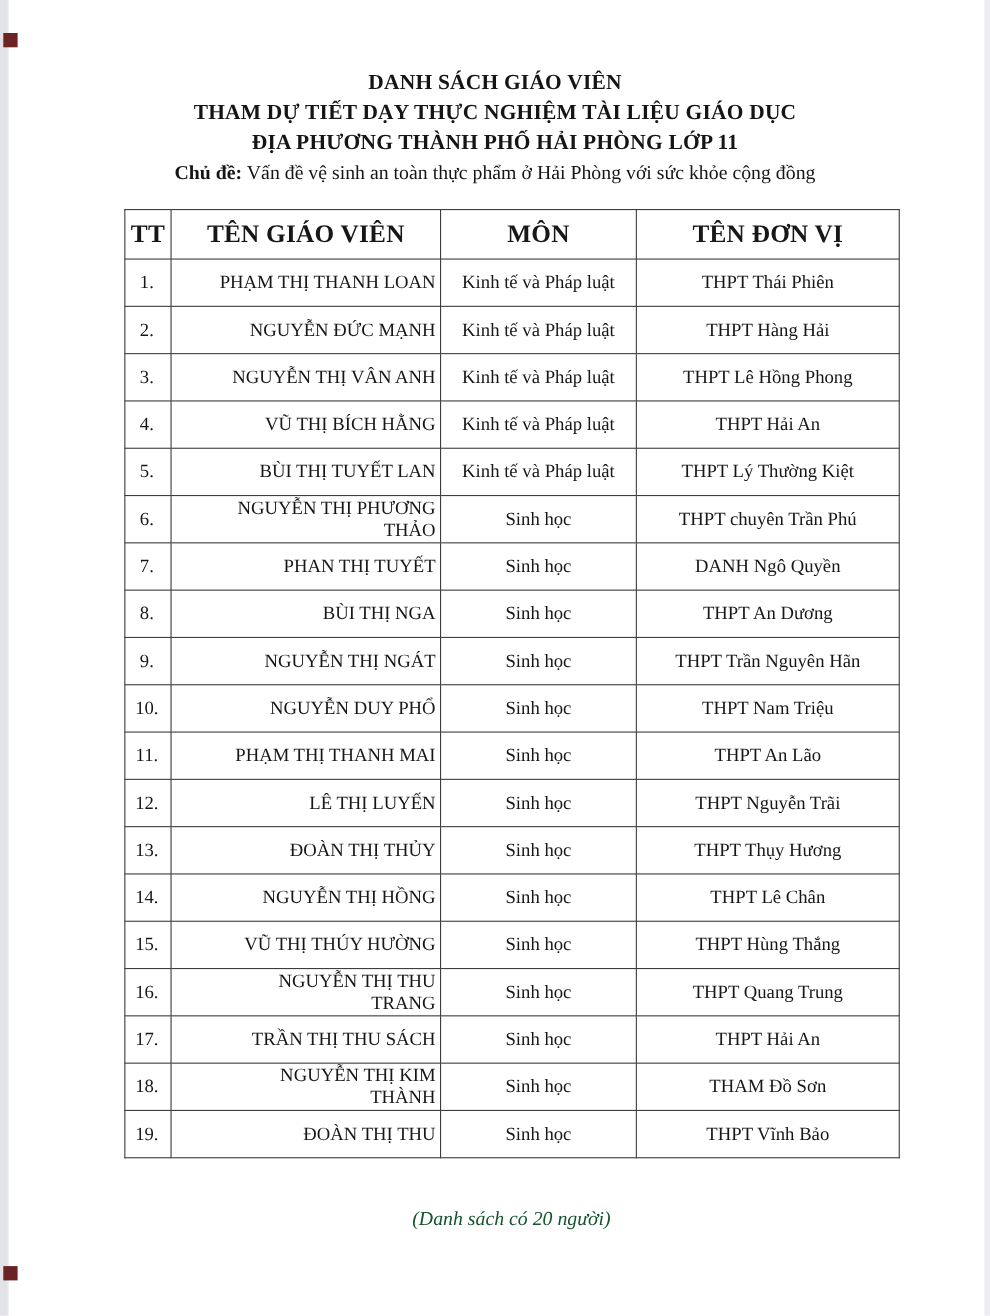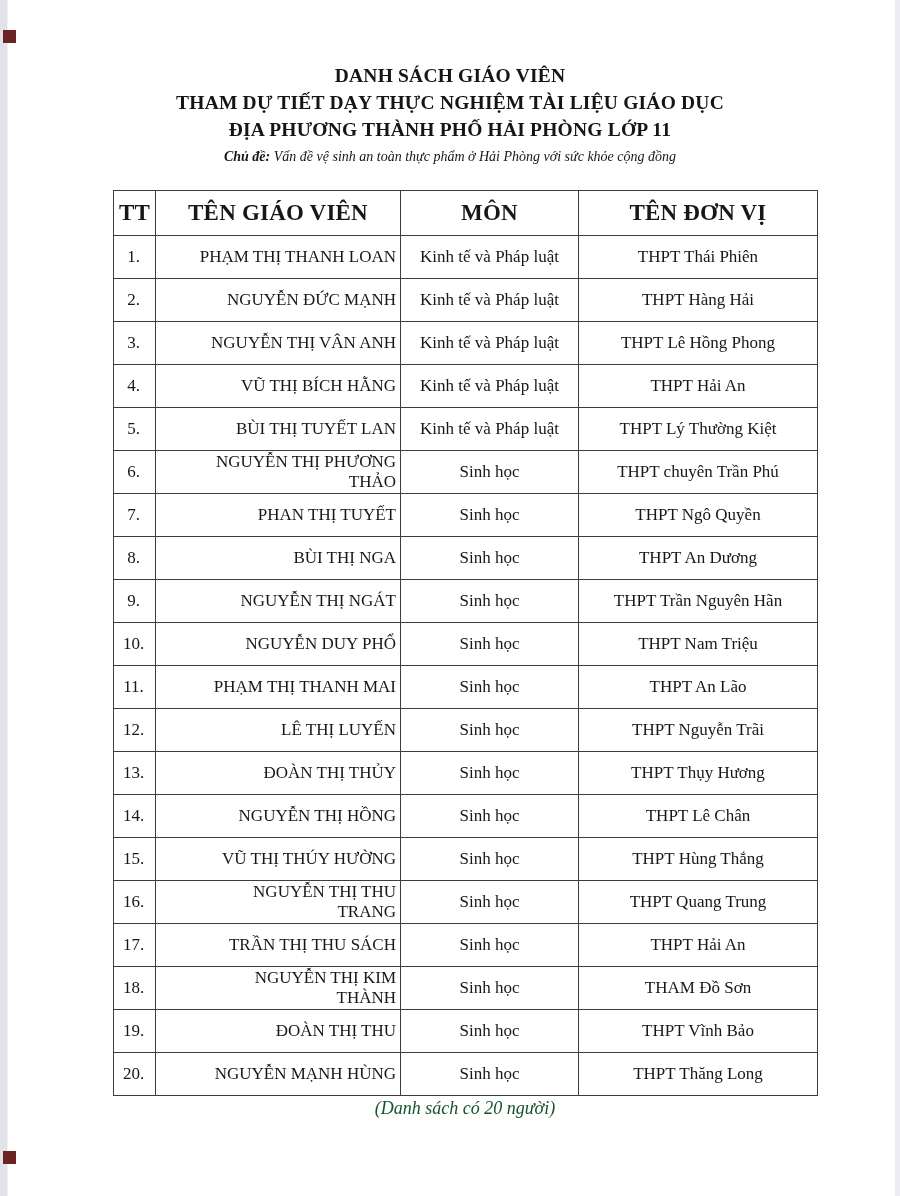--- a/index.html
+++ b/index.html
@@ -32,24 +32,23 @@
   .title-block { margin-top: 62px; text-align: center; }
   .title-line {
     font-weight: bold;
     font-size: 19.5px;
     line-height: 27px;
     letter-spacing: 0.2px;
     color: #151515;
   }
   .subtitle {
     text-align: center;
-    font-size: 14px;
+    font-size: 18px;
     line-height: 28px;
     color: #151515;
-    font-style: italic;
   }
   .subtitle .lead { font-weight: bold; }
 
   table.teacher-table {
     position: absolute;
     left: 113px; top: 190px;
     width: 704px;
     border-collapse: collapse;
     table-layout: fixed;
     background: #ffffff;
@@ -162,21 +161,21 @@
     <td class="cell-name">NGUYỄN THỊ PHƯƠNG
 THẢO</td>
     <td class="cell-subject">Sinh học</td>
     <td class="cell-unit">THPT chuyên Trần Phú</td>
   </tr>
 
   <tr>
     <td class="cell-tt">7.</td>
     <td class="cell-name">PHAN THỊ TUYẾT</td>
     <td class="cell-subject">Sinh học</td>
-    <td class="cell-unit">THPT Ngô Quyền</td>
+    <td class="cell-unit">DANH Ngô Quyền</td>
   </tr>
 
   <tr>
     <td class="cell-tt">8.</td>
     <td class="cell-name">BÙI THỊ NGA</td>
     <td class="cell-subject">Sinh học</td>
     <td class="cell-unit">THPT An Dương</td>
   </tr>
 
   <tr>
@@ -251,24 +250,18 @@
     <td class="cell-unit">THAM Đồ Sơn</td>
   </tr>
 
   <tr>
     <td class="cell-tt">19.</td>
     <td class="cell-name">ĐOÀN THỊ THU</td>
     <td class="cell-subject">Sinh học</td>
     <td class="cell-unit">THPT Vĩnh Bảo</td>
   </tr>
 
-  <tr>
-    <td class="cell-tt">20.</td>
-    <td class="cell-name">NGUYỄN MẠNH HÙNG</td>
-    <td class="cell-subject">Sinh học</td>
-    <td class="cell-unit">THPT Thăng Long</td>
-  </tr>
 </tbody>
   </table>
 
   <div class="footer-note">(Danh sách có 20 người)</div>
 
 </div>
 
 </body></html>

